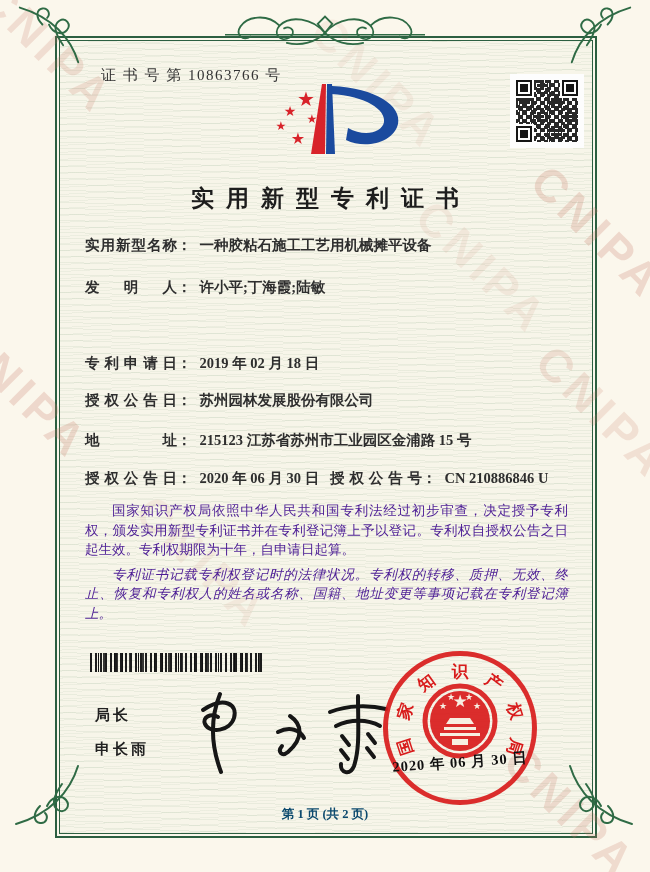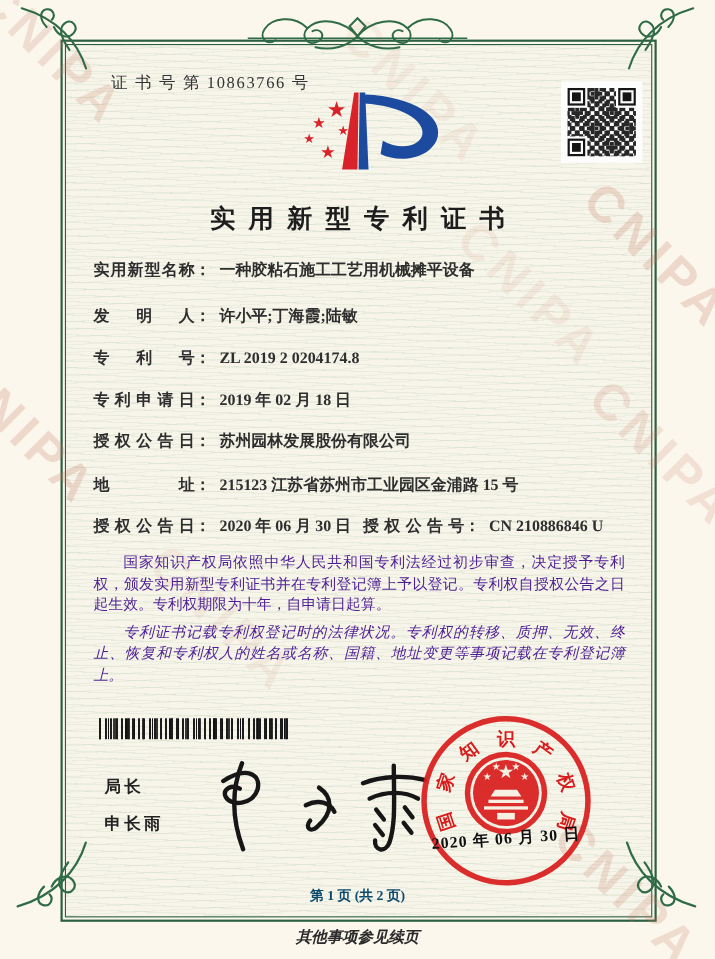--- a/index.html
+++ b/index.html
@@ -147,23 +147,20 @@
   </div>
 
   <div class="z title">实用新型专利证书</div>
 
   <div class="z frow" style="top:236px">
     <span class="f-label">实用新型名称</span><span class="f-colon">：</span><span>一种胶粘石施工工艺用机械摊平设备</span>
   </div>
   <div class="z frow" style="top:278px">
     <span class="f-label">发明人</span><span class="f-colon">：</span><span>许小平;丁海霞;陆敏</span>
   </div>
-  <div class="z frow" style="top:316px">
-    <span class="f-label">专利号</span><span class="f-colon">：</span><span>ZL 2019 2 0204174.8</span>
-  </div>
   <div class="z frow" style="top:354px">
     <span class="f-label">专利申请日</span><span class="f-colon">：</span><span>2019 年 02 月 18 日</span>
   </div>
   <div class="z frow" style="top:391px">
     <span class="f-label">授权公告日</span><span class="f-colon">：</span><span>苏州园林发展股份有限公司</span>
   </div>
   <div class="z frow" style="top:431px">
     <span class="f-label">地址</span><span class="f-colon">：</span><span>215123 江苏省苏州市工业园区金浦路 15 号</span>
   </div>
   <div class="z frow" style="top:469px">
@@ -218,15 +215,14 @@
       <text x="57" y="32" font-size="9" fill="#f7efe2" text-anchor="middle" font-family="DejaVu Sans">★</text>
       <path d="M26,47 h28 l-4,-6 h-20 Z" fill="#f7efe2"></path>
       <rect x="24" y="50" width="32" height="3" fill="#f7efe2"></rect>
       <rect x="20" y="56" width="40" height="3" fill="#f7efe2"></rect>
       <rect x="32" y="62" width="16" height="6" fill="#f7efe2"></rect>
     </svg>
     <div class="seal-date">2020 年 06 月 30 日</div>
   </div>
 
   <div class="z page-note">第 1 页 (共 2 页)</div>
-  <div class="z cont-note">其他事项参见续页</div>
 
 </div>
 
 </body></html>

